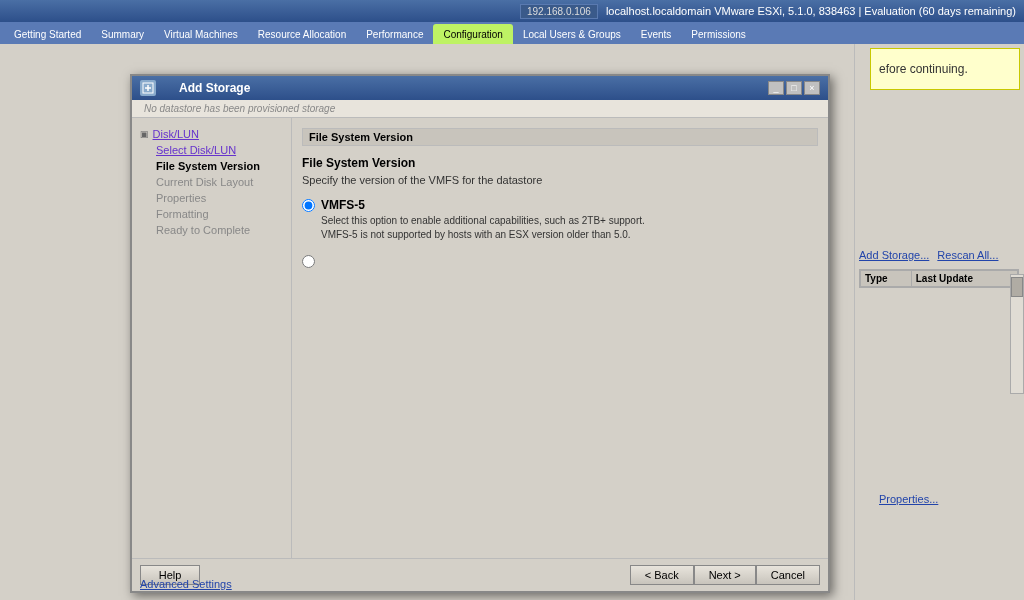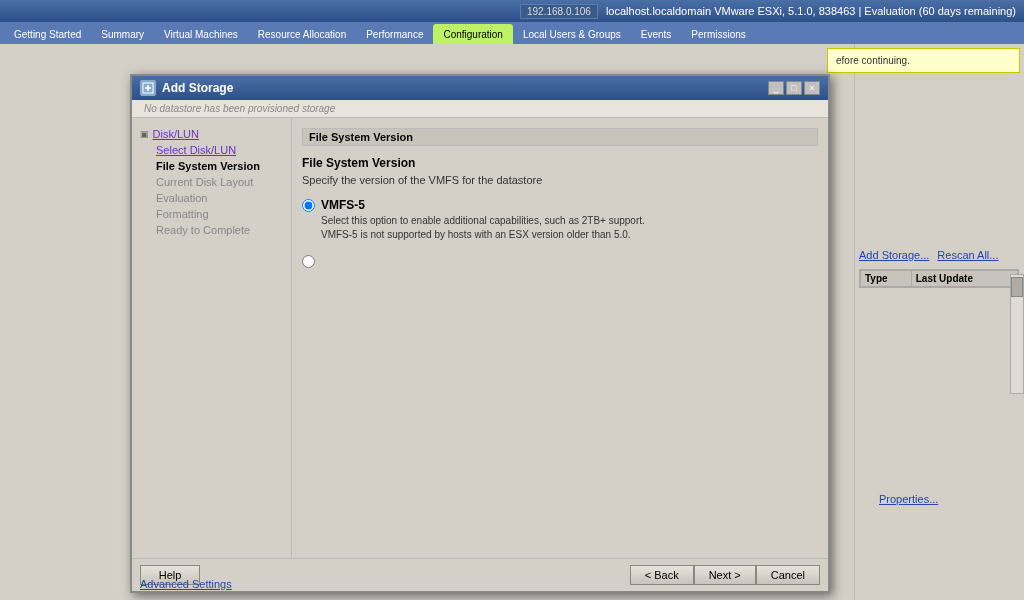--- a/index.html
+++ b/index.html
@@ -67,28 +67,28 @@
       background: #d4d0c8;
       display: flex;
       height: calc(600px - 44px);
       position: relative;
     }
 
     
     .notification-box {
       background: #ffffcc;
       border: 1px solid #c8c800;
-      padding: 6px 8px;
-      font-size: 10px;
+      padding: 13px 8px;
+      font-size: 12px;
       color: #333;
       margin-bottom: 4px;
       position: absolute;
       top: 4px;
       right: 4px;
-      width: 193px;
+      width: 150px;
     }
     .storage-link {
       color: #2244aa;
       text-decoration: underline;
       cursor: pointer;
       font-size: 11px;
     }
 
     
     .modal-overlay {
@@ -111,21 +111,21 @@
       width: 700px;
       box-shadow: 3px 3px 10px rgba(0,0,0,0.5);
       position: relative;
     }
     .dialog-title-bar {
       background: linear-gradient(to bottom, #4a6fa5, #2d4f8a);
       color: white;
       padding: 4px 8px;
       display: flex;
       align-items: center;
-      gap: 6px;
+      gap: 23px;
       height: 24px;
     }
     .dialog-title-icon {
       width: 16px;
       height: 16px;
       background: #88aacc;
       border-radius: 2px;
       display: flex;
       align-items: center;
       justify-content: center;
@@ -393,21 +393,21 @@
         <div class="dialog-nav">
           <div class="nav-section-header">
             <span class="nav-expand-icon">▣</span>
             <span class="nav-link">Disk/LUN</span>
           </div>
           <div class="nav-item">
             <span class="nav-link">Select Disk/LUN</span>
           </div>
           <div class="nav-item active">File System Version</div>
           <div class="nav-item inactive">Current Disk Layout</div>
-          <div class="nav-item inactive">Evaluation</div>
+          <div class="nav-item inactive">Properties</div>
           <div class="nav-item inactive">Formatting</div>
           <div class="nav-item inactive">Ready to Complete</div>
         </div>
 
         <div class="dialog-content">
           <div class="section-header-bar">File System Version</div>
 
           <div class="content-title">File System Version</div>
           <div class="content-subtitle">Specify the version of the VMFS for the datastore</div>
 

